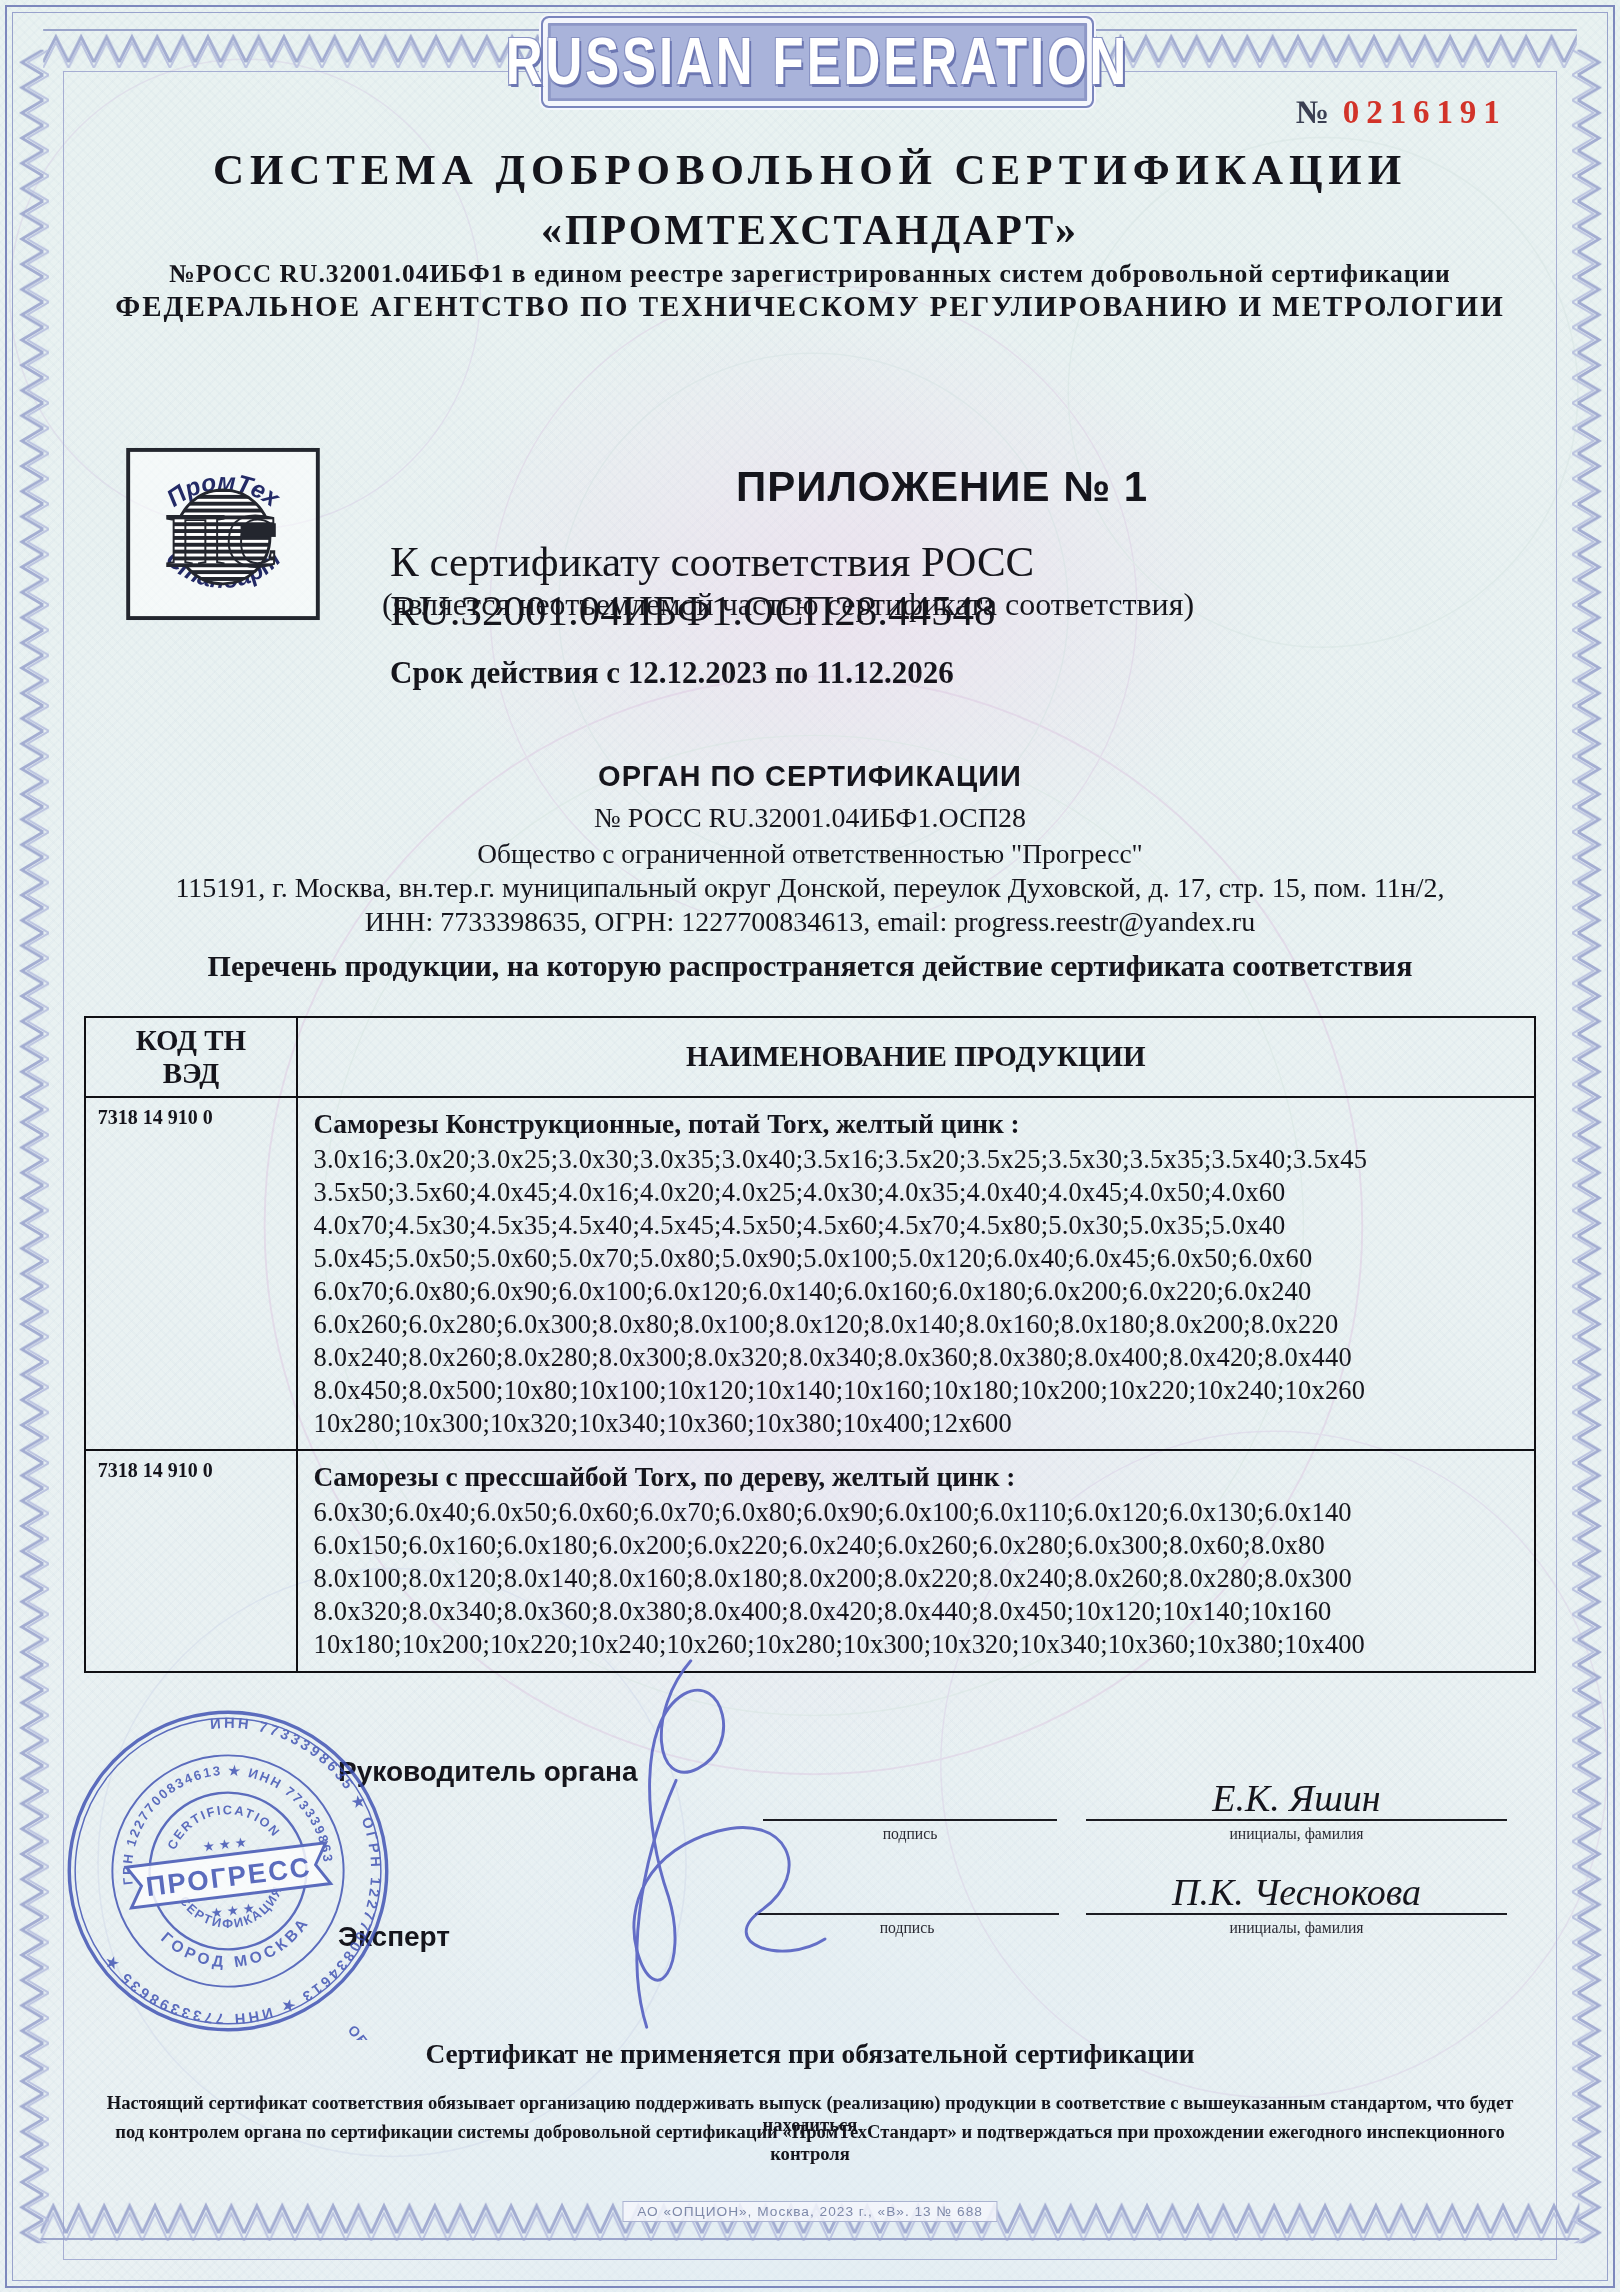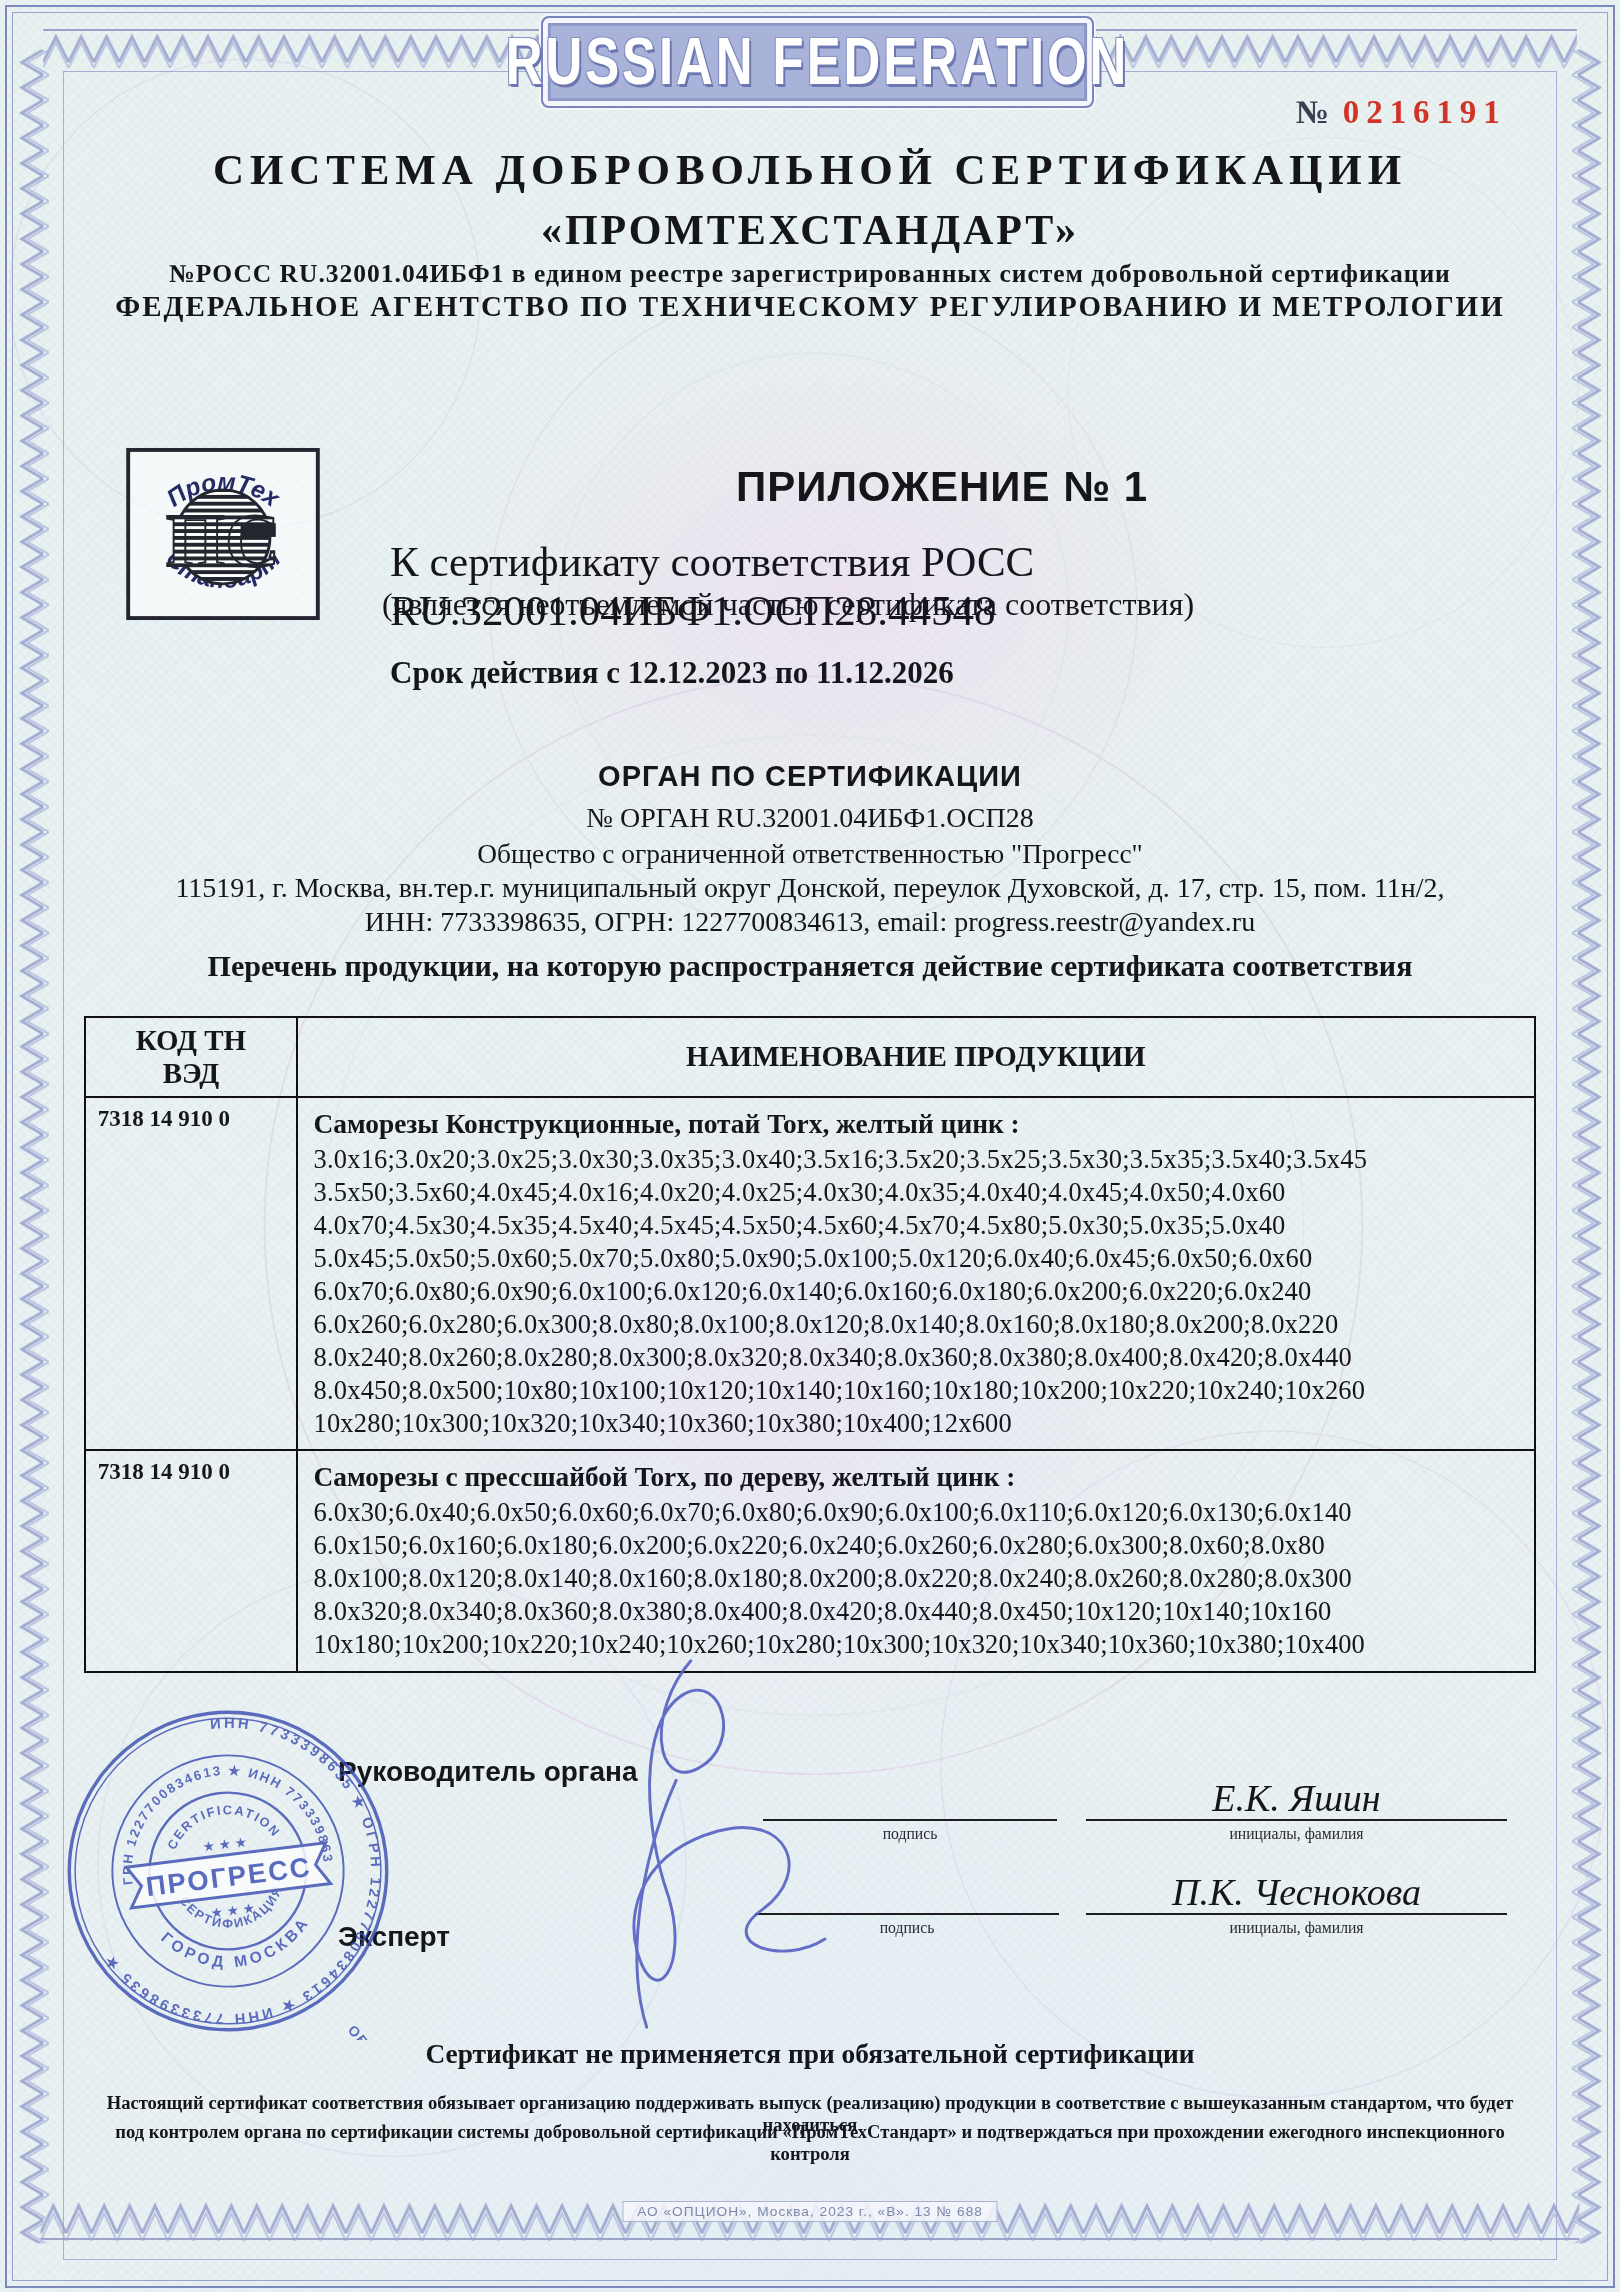--- a/index.html
+++ b/index.html
@@ -49,21 +49,21 @@
   .cb-name{left:0;right:0;top:839px;text-align:center;font-size:27.4px;z-index:3;}
   .cb-address{left:0;right:0;top:872px;text-align:center;font-size:28px;z-index:3;}
   .cb-req{left:0;right:0;top:906px;text-align:center;font-size:28px;z-index:3;}
   .products-heading{left:0;right:0;top:949px;text-align:center;font-weight:bold;font-size:30px;z-index:3;}
   
   .ptable{left:84px;top:1016px;width:1452px;z-index:3;border-collapse:collapse;}
   .ptable td,.ptable th{border:2px solid #101014;}
   .ptable .outer{border:2.9px solid #101014;}
   .ptable th{font-size:29px;font-weight:bold;text-align:center;padding:5.9px 3.9px;font-family:"Liberation Serif",serif;}
   .col-code{width:202px;}
-  .cell-code{vertical-align:top;font-weight:bold;font-size:23px;padding:7.8px 5.9px 7.8px 11.8px;white-space:nowrap;}
+  .cell-code{vertical-align:top;font-weight:bold;font-size:20px;padding:7.8px 5.9px 7.8px 11.8px;white-space:nowrap;}
   .cell-content{vertical-align:top;padding:7.8px 9.8px 9.8px 15.7px;border-radius:21px;}
   .row-title{font-weight:bold;font-size:27.4px;line-height:37px;white-space:nowrap;}
   .size-line{font-size:26.5px;line-height:33px;white-space:nowrap;letter-spacing:0.2px;}
   
   .role-head{left:338px;top:1756px;font-family:"Liberation Sans",sans-serif;font-weight:bold;font-size:28px;z-index:4;}
   .role-expert{left:338px;top:1909px;font-family:"Liberation Sans",sans-serif;font-weight:bold;font-size:28px;z-index:4;margin-top:12px;}
   .sigline{border-bottom:2px solid #1c1c22;z-index:4;}
   .sig1{left:763px;top:1819px;width:294px;height:0;}
   .sig2{left:755px;top:1913px;width:304px;height:0;}
   .caption{font-size:15.7px;color:#2a2a33;text-align:center;z-index:4;}
@@ -182,21 +182,21 @@
     <text x="100" y="122" text-anchor="middle" font-family="Liberation Serif, serif" font-size="78" font-weight="bold" fill="url(#lgstripes)" stroke="#23262e" stroke-width="2">ПС</text>
     <rect x="118" y="78" width="36" height="14" fill="#23262e"></rect>
   </svg>
 
   <div class="abs appendix-title">ПРИЛОЖЕНИЕ № 1</div>
   <div class="abs cert-line">К сертификату соответствия РОСС RU.32001.04ИБФ1.ОСП28.44548</div>
   <div class="abs cert-note">(является неотъемлемой частью сертификата соответствия)</div>
   <div class="abs validity">Срок действия с 12.12.2023 по 11.12.2026</div>
 
   <div class="abs cb-heading">ОРГАН ПО СЕРТИФИКАЦИИ</div>
-  <div class="abs cb-number">№ ОРГАН RU.32001.04ИБФ1.ОСП28</div>
+  <div class="abs cb-number">№ РОСС RU.32001.04ИБФ1.ОСП28</div>
   <div class="abs cb-name">Общество с ограниченной ответственностью "Прогресс"</div>
   <div class="abs cb-address">115191, г. Москва, вн.тер.г. муниципальный округ Донской, переулок Духовской, д. 17, стр. 15, пом. 11н/2,</div>
   <div class="abs cb-req">ИНН: 7733398635, ОГРН: 1227700834613, email: progress.reestr@yandex.ru</div>
 
   <div class="abs products-heading">Перечень продукции, на которую распространяется действие сертификата соответствия</div>
 
   <table class="abs ptable outer">
     <tbody>
         <tr>
       <th class="col-code outer">

